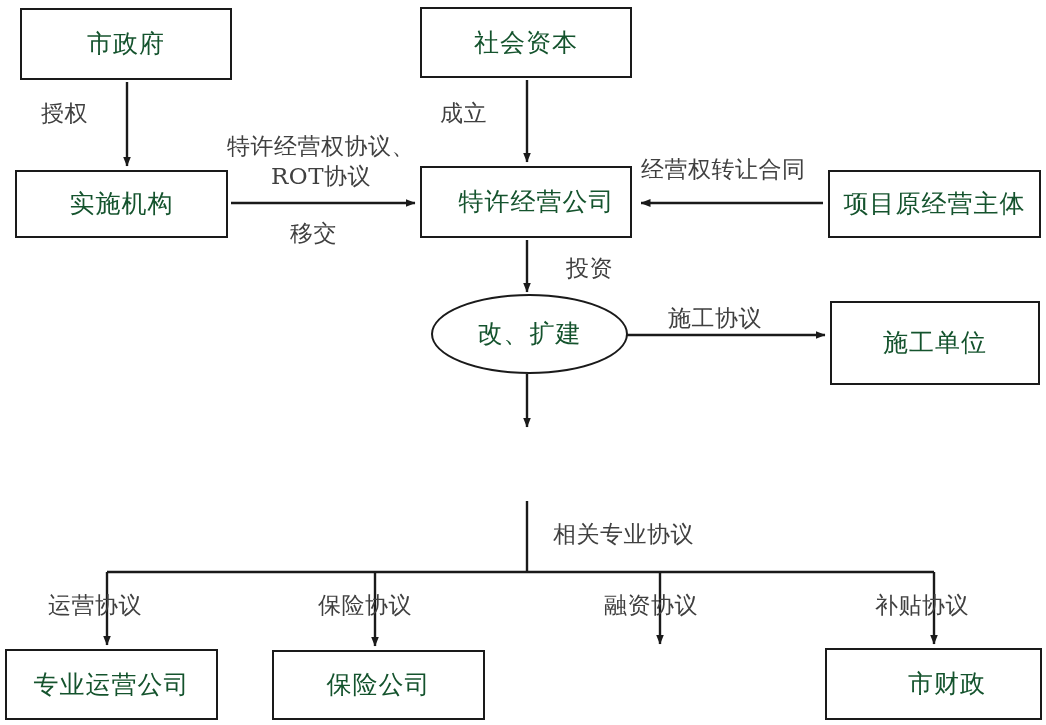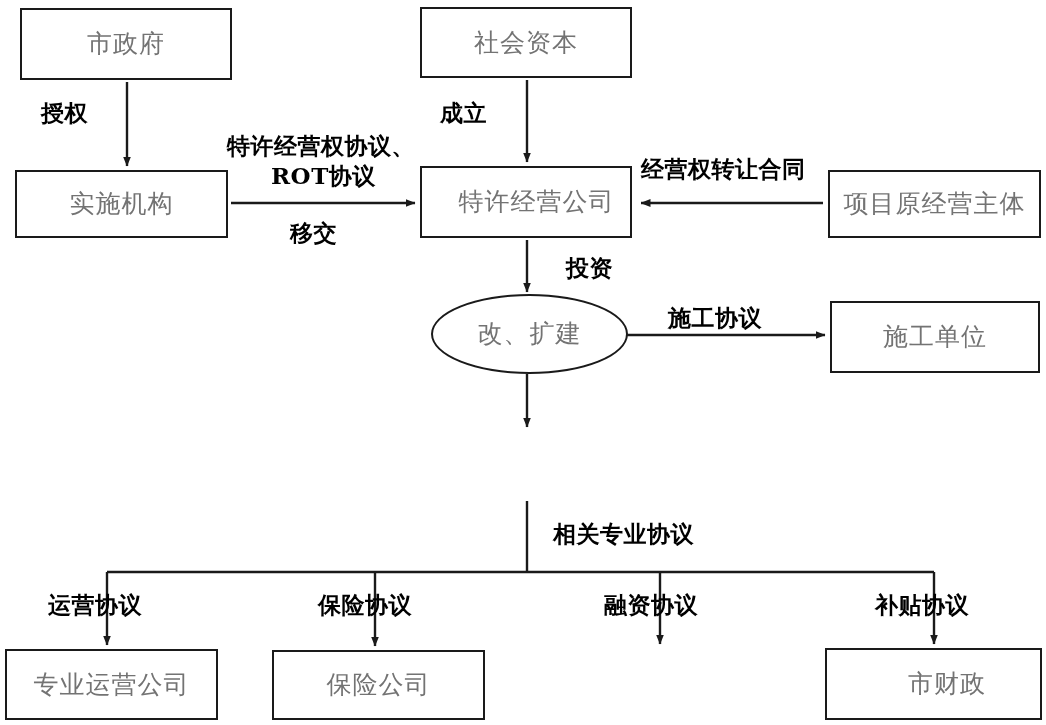--- a/index.html
+++ b/index.html
@@ -21,45 +21,44 @@
     width:1046px;height:725px;
     pointer-events:none;
   }
   .node{
     position:absolute;
     box-sizing:border-box;
     display:flex;
     align-items:center;
     justify-content:center;
     background:#ffffff;
-    color:#737373;
+    color:#14532d;
     text-align:center;
     line-height:1.1;
     white-space:nowrap;
   }
   .box{
     border:2px solid #1a1a1a;
     font-size:25px;
     letter-spacing:1px;
   }
   .ellipse{
     border:2px solid #1a1a1a;
     border-radius:50%;
     font-size:25px;
     letter-spacing:1px;
   }
   .edge-label{
     position:absolute;
     font-size:23px;
     line-height:1.15;
-    color:#000000;
+    color:#404040;
     background:transparent;
     white-space:nowrap;
     letter-spacing:0.5px;
-    font-weight:bold;
   }
 </style>
 </head>
 <body>
 
 <div id="canvas">
 
   <svg id="edges" viewBox="0 0 1046 725" xmlns="http://www.w3.org/2000/svg">
     <defs>
       <marker id="arrowhead" markerWidth="10" markerHeight="8" refX="9.5" refY="4" orient="auto" markerUnits="userSpaceOnUse">
@@ -90,21 +89,21 @@
       <line x1="660" y1="572" x2="660" y2="644" marker-end="url(#arrowhead)"></line>
       <line x1="934" y1="572" x2="934" y2="644" marker-end="url(#arrowhead)"></line>
     </g>
   </svg>
 
   <div class="node box" style="left: 20px; top: 8px; width: 212px; height: 72px;">市政府</div>
   <div class="node box" style="left: 420px; top: 7px; width: 212px; height: 71px;">社会资本</div>
   <div class="node box" style="left: 15px; top: 170px; width: 213px; height: 68px;">实施机构</div>
   <div class="node box" style="left: 420px; top: 166px; width: 212px; height: 72px; padding-left: 21px;">特许经营公司</div>
   <div class="node box" style="left: 828px; top: 170px; width: 213px; height: 68px;">项目原经营主体</div>
-  <div class="node box" style="left: 830px; top: 301px; width: 210px; height: 72px;">施工单位</div>
+  <div class="node box" style="left: 830px; top: 301px; width: 210px; height: 84px;">施工单位</div>
   <div class="node ellipse" style="left: 431px; top: 294px; width: 197px; height: 80px;">改、扩建</div>
   <div class="node box" style="left: 5px; top: 649px; width: 213px; height: 71px;">专业运营公司</div>
   <div class="node box" style="left: 272px; top: 650px; width: 213px; height: 70px;">保险公司</div>
   <div class="node box" style="left: 825px; top: 648px; width: 217px; height: 72px; padding-left: 27px;">市财政</div>
 
   <div class="edge-label" style="left: 41px; top: 100px;">授权</div>
   <div class="edge-label" style="left: 440px; top: 100px;">成立</div>
   <div class="edge-label" style="left: 227px; top: 133px;">特许经营权协议、</div>
   <div class="edge-label" style="left: 271px; top: 163px;">ROT协议</div>
   <div class="edge-label" style="left: 290px; top: 220px;">移交</div>

